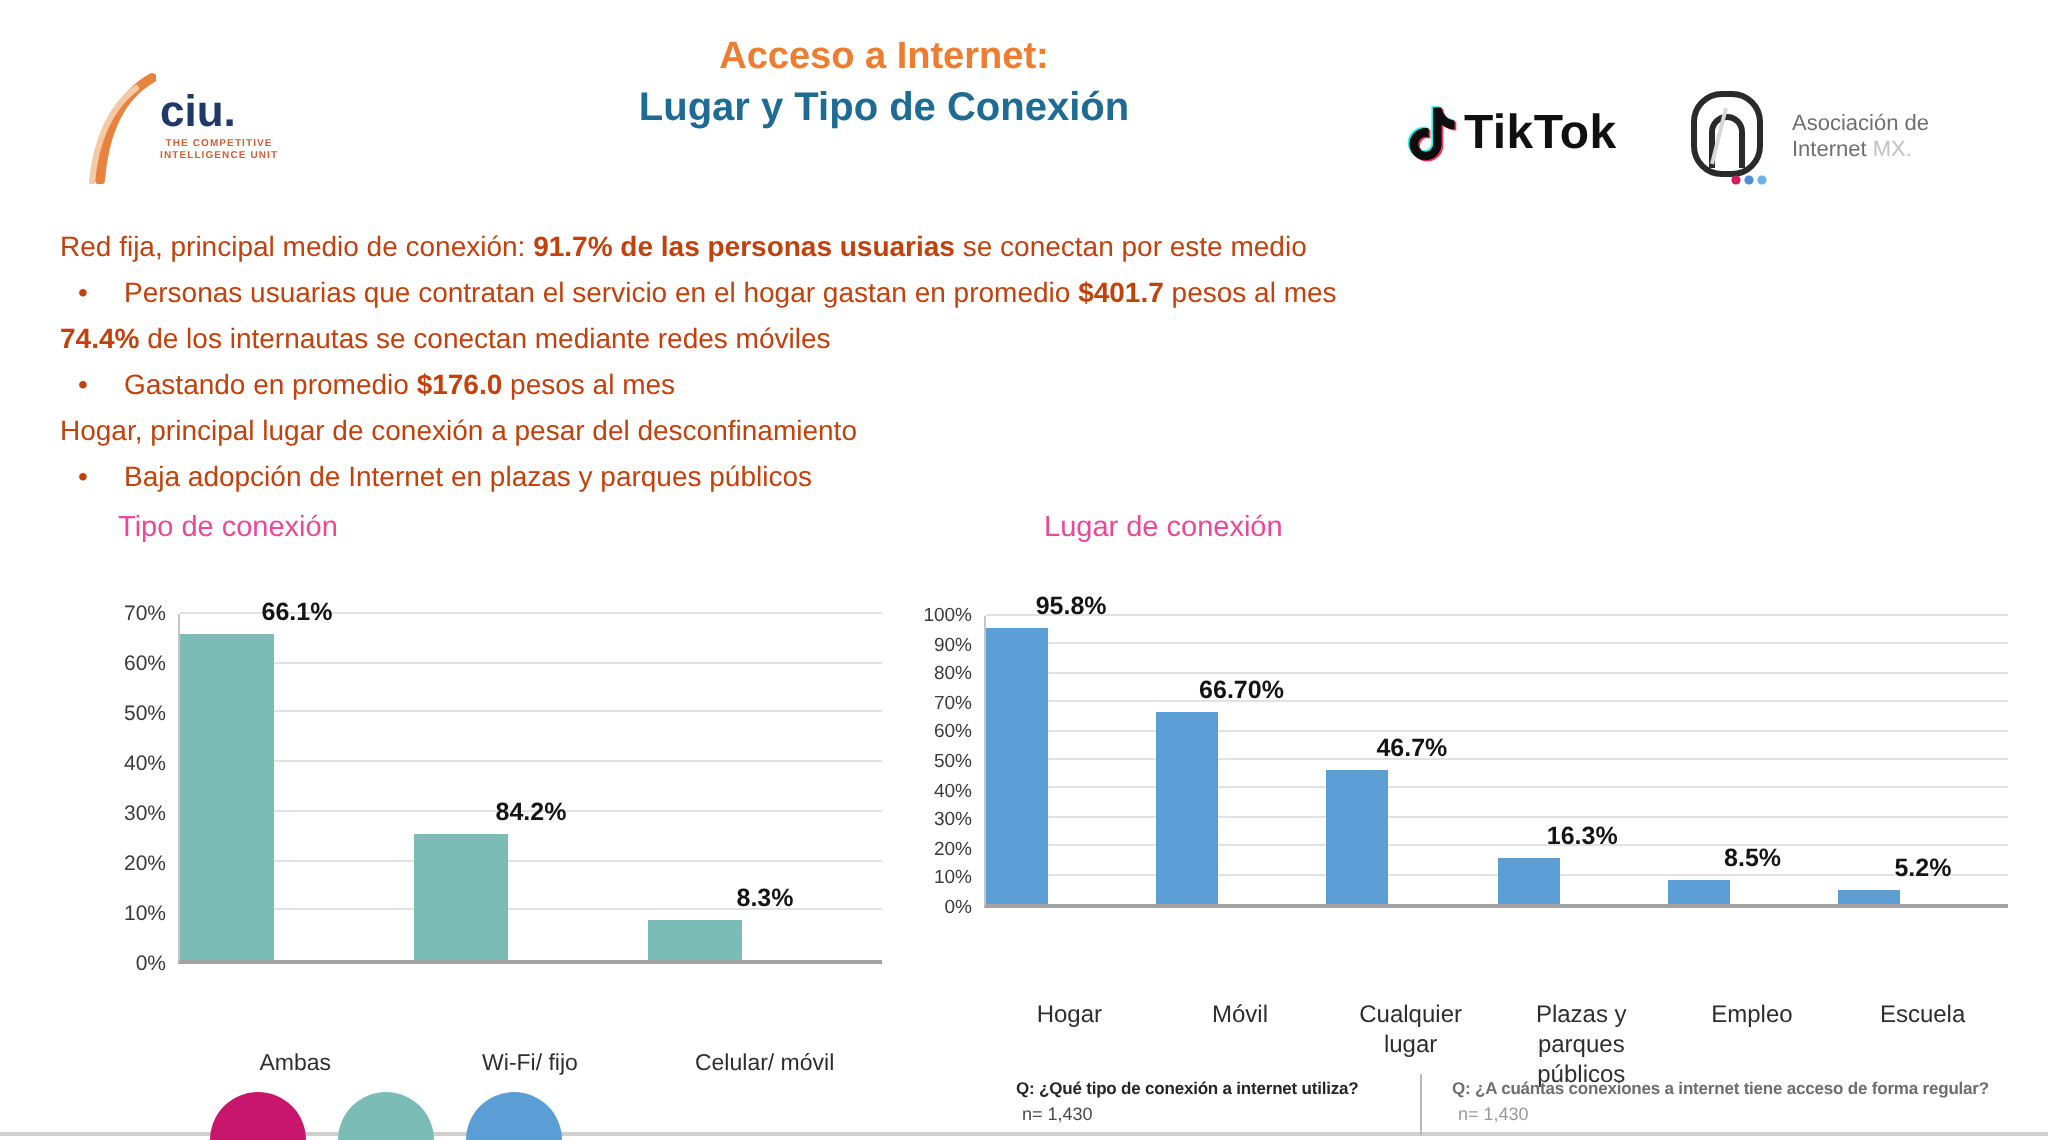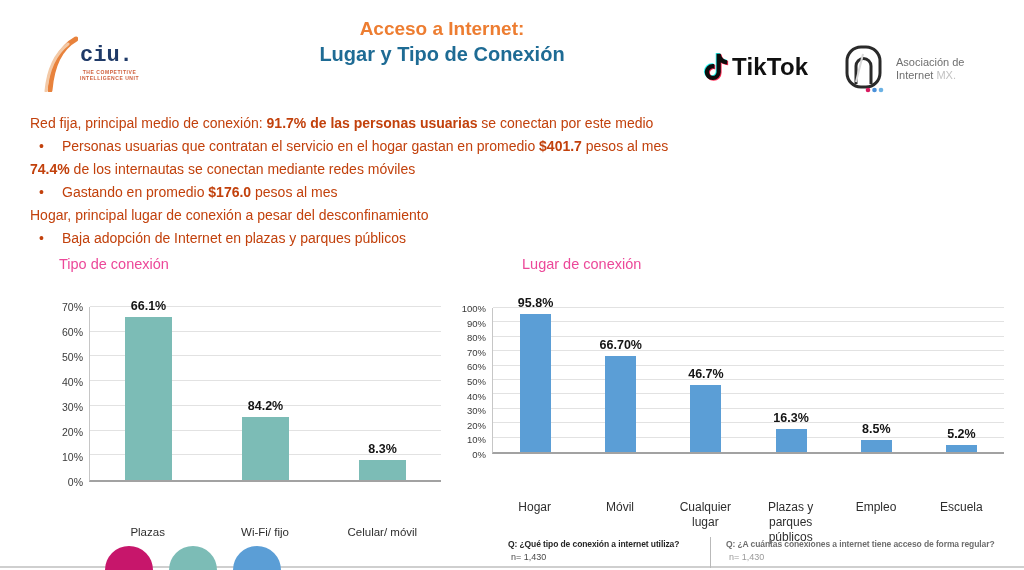--- a/index.html
+++ b/index.html
@@ -5,21 +5,21 @@
   html,body { margin:0; padding:0; background:#ffffff; }
   .slide {
     position:relative; width:1024px; height:570px; background:#ffffff;
     overflow:hidden; font-family:"Liberation Sans", sans-serif; color:#1f1f1f;
   }
 
   
   #ciu-logo { position:absolute; left:44px; top:30px; width:140px; height:68px; display:flex; }
   .ciu-swoosh { width:34px; height:58px; margin-top:4px; }
   .ciu-textcol { margin-left:2px; margin-top:16px; }
-  .ciu-name { font-family:Liberation Mono, monospace; font-weight:bold; color:#1f3a68; font-size:22px; line-height:20px; }
+  .ciu-name { font-family:Liberation Sans, sans-serif; font-weight:bold; color:#1f3a68; font-size:22px; line-height:20px; }
   .ciu-tag { font-size:5px; font-weight:bold; color:#cf5f3c; letter-spacing:0.55px; line-height:6px; margin-top:3px; text-align:center; }
 
   #title { position:absolute; left:252px; top:16px; width:380px; text-align:center; font-weight:bold; }
   #title .t1 { color:#ed7d31; font-size:19px; line-height:25px; }
   #title .t2 { color:#1e6b94; font-size:20px; line-height:27px; }
 
   #tiktok { position:absolute; left:701px; top:51px; display:flex; align-items:center; }
   .tk-note { width:28px; height:32px; }
   .tk-text { font-size:24px; font-weight:bold; color:#101010; letter-spacing:0.2px; margin-left:3px; }
 
@@ -36,21 +36,21 @@
 
   
   .chart { position:absolute; }
   .chart-title { color:#ec4899; font-size:14.5px; }
   .chart-body { display:flex; }
   .yaxis { position:relative; }
   .ytick { position:absolute; right:6px; transform:translateY(50%); font-size:9.5px; color:#3a3a3a; white-space:nowrap; }
   .plot { position:relative; display:flex; align-items:flex-end; box-sizing:border-box;
           border-left:1px solid #c6c6c6; border-bottom:2px solid #a2a2a2; }
   .grid { position:absolute; left:0; right:0; height:1px; background:#e2e2e2; }
-  .slot { position:relative; flex:1; height:100%; display:flex; align-items:flex-end; justify-content:center; }
+  .slot { position:relative; flex:1; height:100%; display:flex; align-items:flex-end; }
   .bar { z-index:2; }
   .dlabel { position:absolute; left:50%; transform:translateX(-50%); font-weight:bold; font-size:12.5px; color:#141414; white-space:nowrap; z-index:3; }
   .cats { display:flex; }
   .cat { flex:1; text-align:center; color:#2e2e2e; }
   .cat span { display:inline-block; }
 
   #chart-0 { left:55px; top:256px; width:392px; }
   #chart-0 .chart-title { margin-left:4px; }
   #chart-0 .chart-body { margin-top:35px; }
   #chart-0 .yaxis { width:34px; height:175px; }
@@ -188,21 +188,21 @@
           </div>
           <div class="slot">
             <div class="dlabel" style="bottom: calc(11.8571% + 4px);">8.3%</div>
             <div class="bar" style="height: 11.8571%; background: rgb(124, 188, 182);"></div>
           </div>
         </div>
     </div>
     <div class="chart-body">
       <div class="yaxis" style="height:auto"></div>
       <div class="cats" style="width:352px">
-          <div class="cat"><span>Plazas</span></div>
+          <div class="cat"><span>Ambas</span></div>
           <div class="cat"><span>Wi-Fi/ fijo</span></div>
           <div class="cat"><span>Celular/ móvil</span></div>
         </div>
     </div>
   </div>
 
   <div class="chart" id="chart-1">
     <div class="chart-title">Lugar de conexión</div>
     <div class="chart-body">
       <div class="yaxis">

